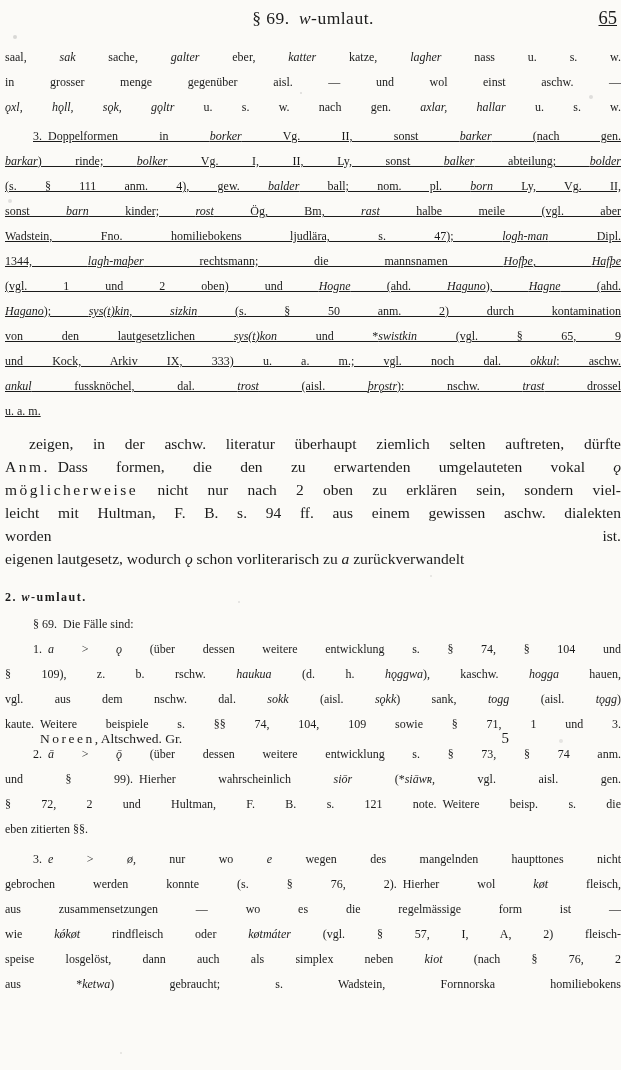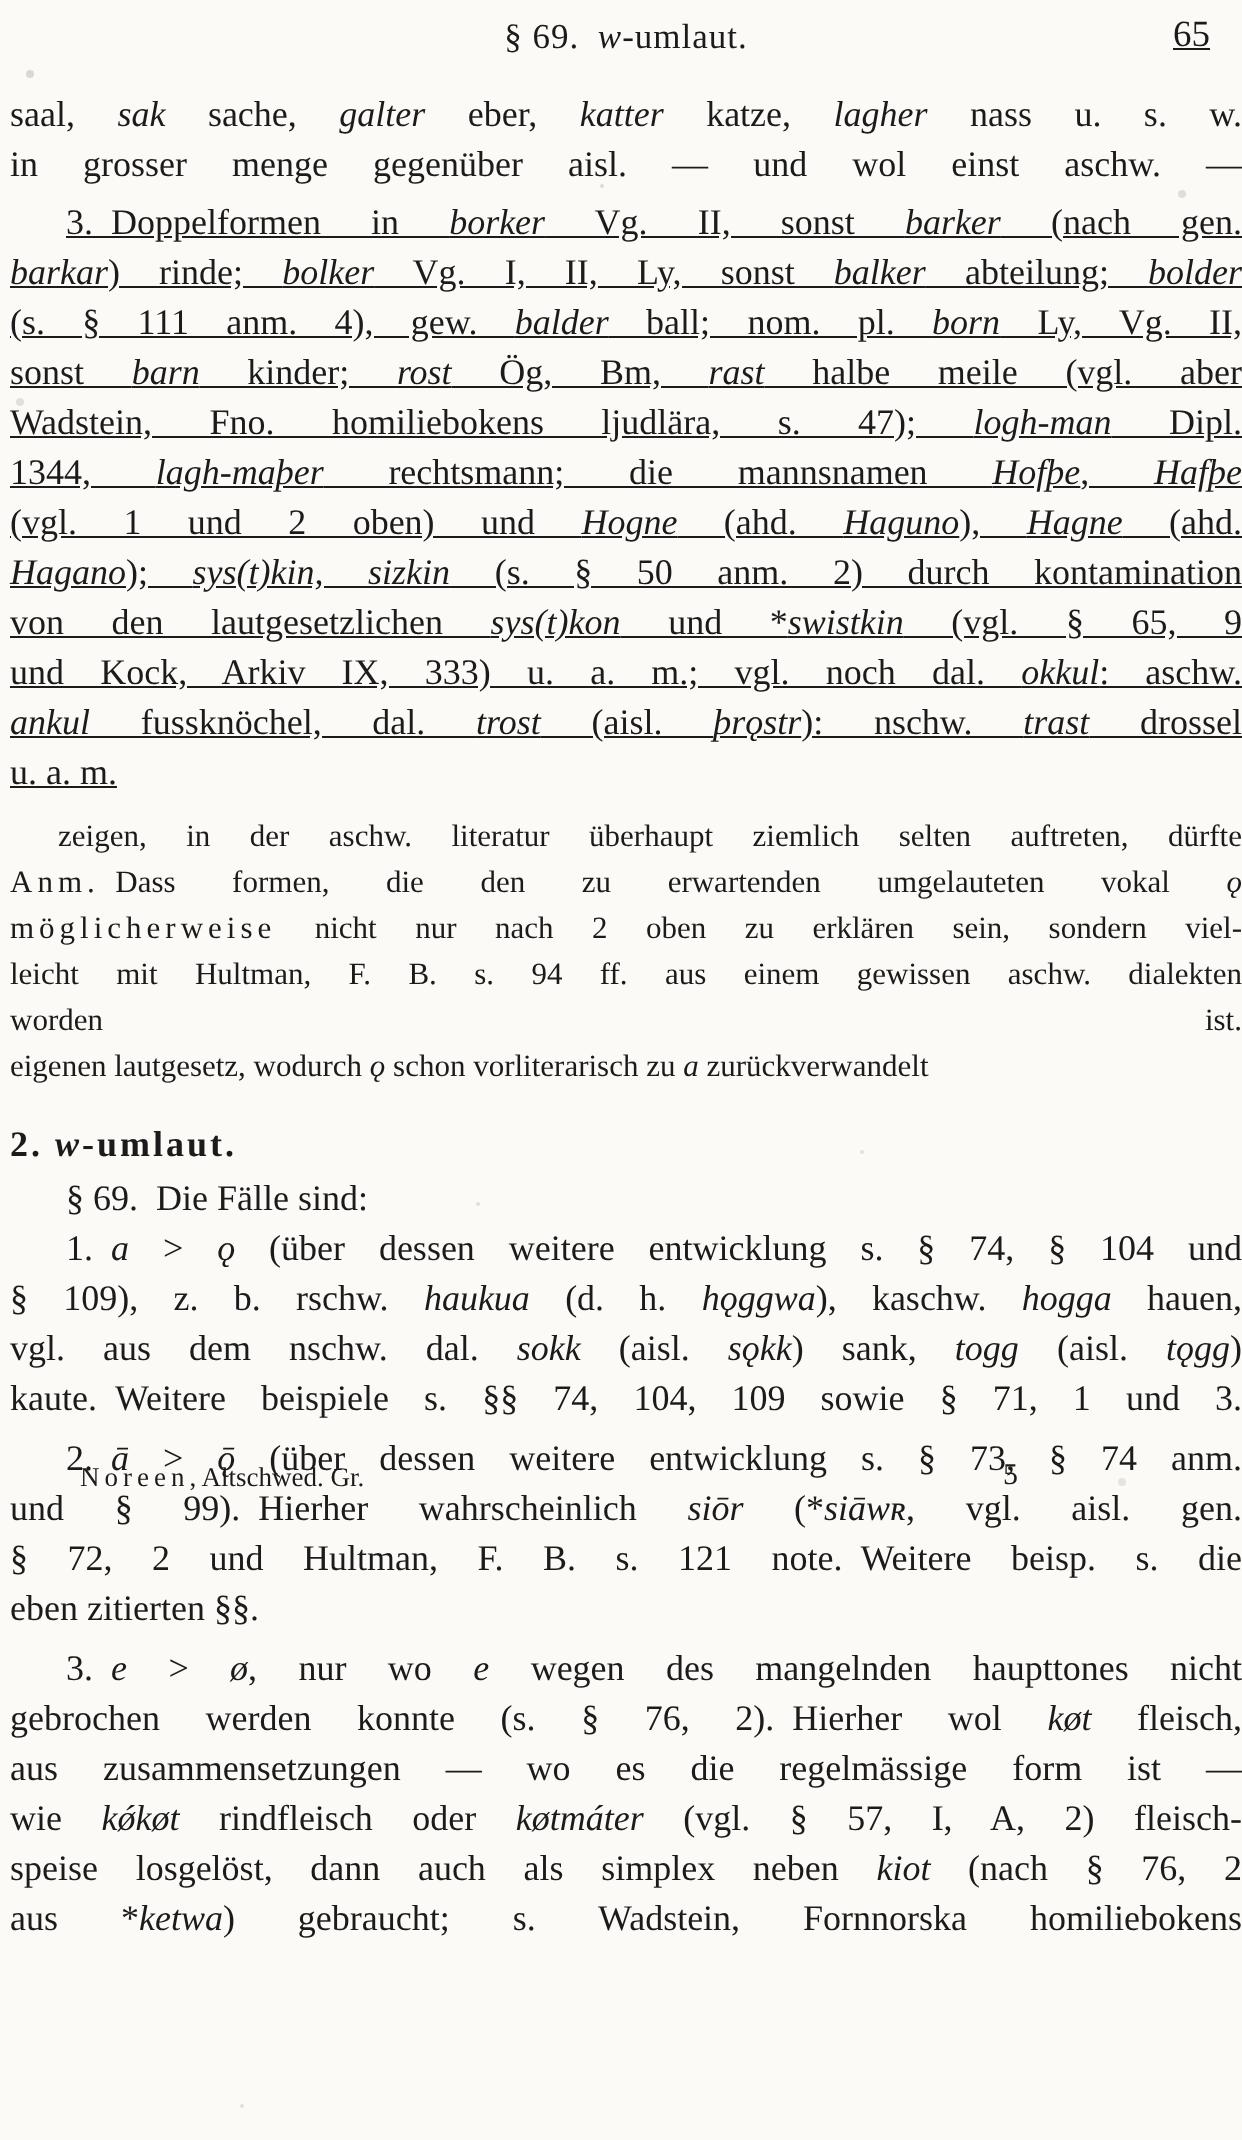--- a/index.html
+++ b/index.html
@@ -13,24 +13,24 @@
   }
   .page {
     position: relative;
     box-sizing: border-box;
     width: 621px; height: 756px;
     padding: 8px 0 0 5px;
   }
   
   .header { position: relative; height: 24px; margin-bottom: 13px; font-size: 17.5px; }
   .header .title { text-align: center; letter-spacing: 0.5px; }
-  .header .pagenum { position: absolute; right: 16px; top: 0; font-size: 18.5px; text-decoration: underline; }
+  .header .pagenum { position: absolute; right: 4px; top: 0; font-size: 18.5px; text-decoration: underline; }
 
   
-  .block { font-size: 18px; line-height: 25px; }
+  .block { font-size: 12px; line-height: 25px; }
   .block .line { text-align: justify; text-align-last: justify; white-space: normal; }
   .block .line:last-child { text-align-last: left; }
   .block.cont .line:last-child { text-align-last: justify; }
   .indent .line:first-child { text-indent: 28px; }
 
   .note { font-size: 15.5px; line-height: 23px; margin: 8px 0 6px 0; }
   .note .line:first-child { text-indent: 24px; }
 
   .heading { margin: 15px 0 2px 0; }
   .heading .line { text-align: right; text-align-last: center; letter-spacing: 1.5px; font-weight: bold; }
@@ -75,20 +75,21 @@
   <div class="specks"></div>
 
   <div class="header">
     <div class="title">§ 69. <i>w</i>-umlaut.</div>
     <div class="pagenum">65</div>
   </div>
 
   <div class="block cont">
       <div class="line">saal, <i>sak</i> sache, <i>galter</i> eber, <i>katter</i> katze, <i>lagher</i> nass u. s. w.</div>
       <div class="line">in grosser menge gegenüber aisl. — und wol einst aschw. —</div>
+      <div class="line"><i>ǫxl, hǫll, sǫk, gǫltr</i> u. s. w. nach gen. <i>axlar, hallar</i> u. s. w.</div>
     </div>
 
   <div class="block indent mt4">
       <div class="line">3. Doppelformen in <i>borker</i> Vg. II, sonst <i>barker</i> (nach gen.</div>
       <div class="line"><i>barkar</i>) rinde; <i>bolker</i> Vg. I, II, Ly, sonst <i>balker</i> abteilung; <i>bolder</i></div>
       <div class="line">(s. § 111 anm. 4), gew. <i>balder</i> ball; nom. pl. <i>born</i> Ly, Vg. II,</div>
       <div class="line">sonst <i>barn</i> kinder; <i>rost</i> Ög, Bm, <i>rast</i> halbe meile (vgl. aber</div>
       <div class="line">Wadstein, Fno. homiliebokens ljudlära, s. 47); <i>logh-man</i> Dipl.</div>
       <div class="line">1344, <i>lagh-maþer</i> rechtsmann; die mannsnamen <i>Hofþe</i>, <i>Hafþe</i></div>
       <div class="line">(vgl. 1 und 2 oben) und <i>Hogne</i> (ahd. <i>Haguno</i>), <i>Hagne</i> (ahd.</div>

